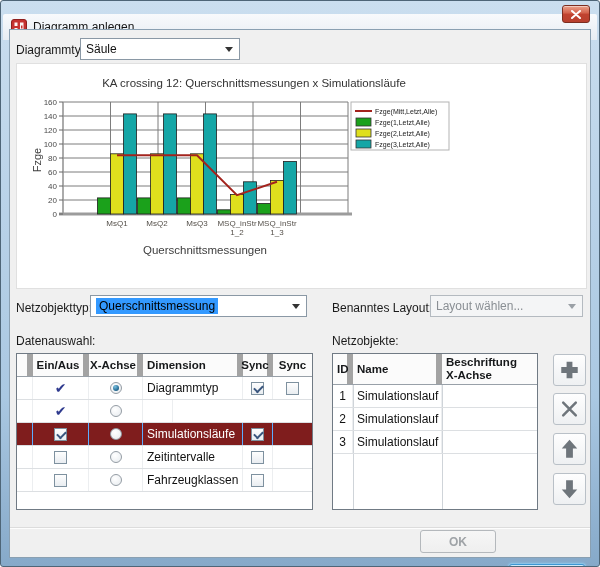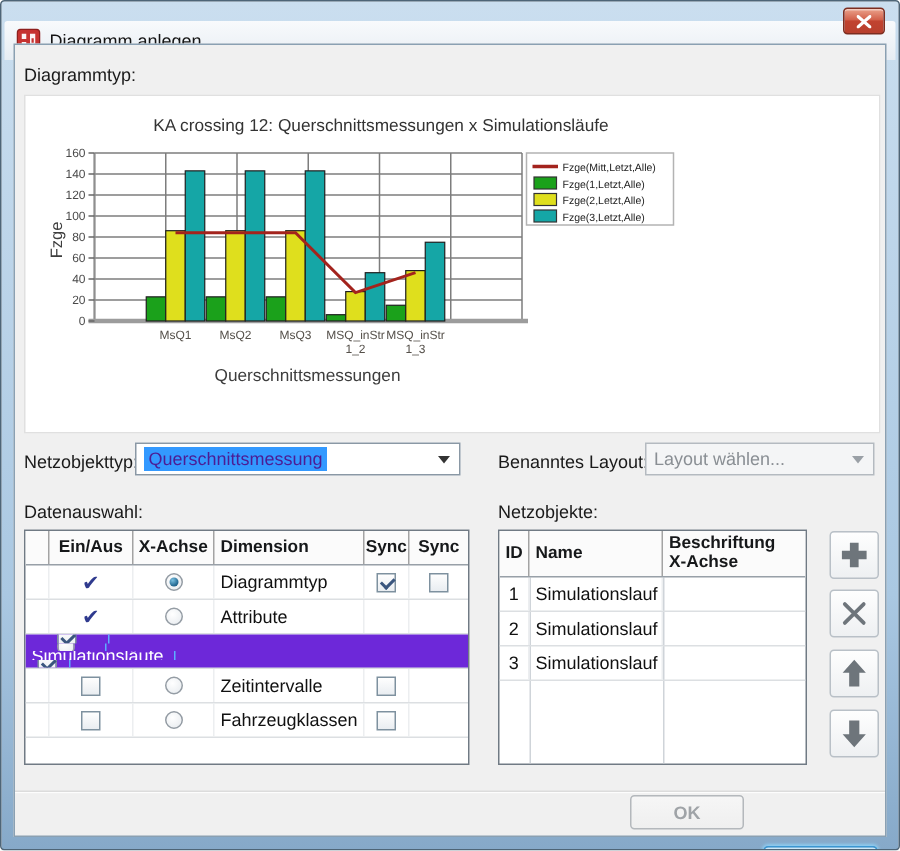--- a/index.html
+++ b/index.html
@@ -14,35 +14,35 @@
     box-shadow:inset 0 1px 0 rgba(255,255,255,.45);padding:0;}
   .client{position:absolute;left:8px;top:28px;width:582px;height:529px;box-sizing:border-box;
     background:#f0f0f0;border:1px solid #8aa0b2;}
   .lbl{position:absolute;font-size:12px;color:#1a1a1a;white-space:nowrap;}
   .combo{position:absolute;height:22px;background:#fff;border:1px solid #8a98a5;box-sizing:border-box;
     display:flex;align-items:center;padding:0 20px 0 5px;font-size:12px;color:#111;}
   .combo .arrow{position:absolute;right:6px;top:8px;width:0;height:0;
     border-left:4px solid transparent;border-right:4px solid transparent;border-top:5px solid #333;}
   .combo.disabled{background:#f4f5f6;color:#8a8f94;border-color:#b4bac0;}
   .combo.disabled .arrow{border-top-color:#9aa0a6;}
-  .combo .val-sel{background:#3399ff;color:#4c1d95;padding:1px 3px;}
+  .combo .val-sel{background:#3399ff;color:#000000;padding:1px 3px;}
   .chart-panel{position:absolute;left:6px;top:33px;width:571px;height:226px;background:#fff;border:1px solid #e0e0e0;box-sizing:border-box;}
   svg text{font-family:"Liberation Sans",sans-serif;}
   .tbl{position:absolute;background:#fff;border:1px solid #707a84;box-sizing:border-box;overflow:hidden;}
   .t-head{display:flex;border-bottom:1px solid #98a0a8;background:#fbfbfb;position:relative;z-index:2;}
   .t-hcell{font-size:11.5px;font-weight:bold;color:#16181a;display:flex;align-items:center;justify-content:center;
-    border-right:1px solid #a3a3a3;box-sizing:border-box;line-height:13px;}
+    border-right:6px solid #a3a3a3;box-sizing:border-box;line-height:13px;}
   .t-hcell.left{justify-content:flex-start;padding-left:4px;}
   .t-hcell:last-child{border-right:none;}
   .t-row{display:flex;border-bottom:1px solid #dcdfe2;height:22px;position:relative;z-index:1;}
   .t-cell{display:flex;align-items:center;justify-content:center;border-right:1px solid #eceef0;
     box-sizing:border-box;font-size:12px;color:#111;overflow:hidden;white-space:nowrap;}
   .t-cell.left{justify-content:flex-start;padding-left:4px;}
   .t-cell:last-child{border-right:none;}
-  .t-row.selected{background:#6d28d9;flex-direction:column;}
+  .t-row.selected{background:#7f1d1d;}
   .t-row.selected .t-cell{color:#fff;border-right-color:#5cadff;}
   .vline{position:absolute;top:0;bottom:0;width:1px;background:#cfd4d9;z-index:0;}
   .checkglyph{font-size:14px;color:#2f3a8e;line-height:14px;}
   .cb{width:13px;height:13px;box-sizing:border-box;border:1px solid #7e919f;background:linear-gradient(#fefefe,#e9edf1);position:relative;}
   .cb.on::after{content:"";position:absolute;left:2px;top:2px;width:7px;height:4px;
     border-left:2px solid #3a567e;border-bottom:2px solid #3a567e;transform:rotate(-45deg);}
   .rb{width:12px;height:12px;box-sizing:border-box;border:1px solid #949ca4;border-radius:50%;
     background:radial-gradient(circle at 40% 35%,#ffffff,#e6eaee);position:relative;}
   .rb.on::after{content:"";position:absolute;left:2px;top:2px;width:6px;height:6px;border-radius:50%;
     background:radial-gradient(circle at 35% 30%,#7ac0e0,#2a7099 60%,#174a6a);}
@@ -73,20 +73,24 @@
 
   <button class="close-btn">
     <svg width="10" height="9" viewBox="0 0 10 9">
       <path d="M1 1 L9 8 M9 1 L1 8" stroke="#ffffff" stroke-width="2" stroke-linecap="round"></path>
     </svg>
   </button>
 
   <div class="client">
 
     <span class="lbl" style="left:6px;top:13px;">Diagrammtyp:</span>
+    <div class="combo" style="left:70px;top:8px;width:160px;">
+      <span>Säule</span>
+      <span class="arrow"></span>
+    </div>
 
     <div class="chart-panel">
       <svg id="chart-svg" width="569" height="224" viewBox="0 0 569 224">
           <line x1="93.5" y1="38" x2="93.5" y2="150" stroke="#7d7d7d" stroke-width="1"></line>
           <line x1="141" y1="38" x2="141" y2="150" stroke="#7d7d7d" stroke-width="1"></line>
           <line x1="188.5" y1="38" x2="188.5" y2="150" stroke="#7d7d7d" stroke-width="1"></line>
           <line x1="236" y1="38" x2="236" y2="150" stroke="#7d7d7d" stroke-width="1"></line>
           <line x1="283.5" y1="38" x2="283.5" y2="150" stroke="#7d7d7d" stroke-width="1"></line>
           <line x1="331" y1="38" x2="331" y2="150" stroke="#7d7d7d" stroke-width="1"></line>
           <line x1="46" y1="136" x2="331" y2="136" stroke="#7d7d7d" stroke-width="1"></line>
@@ -194,21 +198,20 @@
           </div>
         </div>
         <div class="t-row">
           <div class="t-cell" style="width: 16px;"></div>
           <div class="t-cell" style="width: 56px;">
             <span class="checkglyph">✔</span>
           </div>
           <div class="t-cell" style="width: 54px;">
             <div class="rb"></div>
           </div>
-          <div class="t-cell left" style="width: 100px;">Attribute</div>
           <div class="t-cell" style="width: 30px;"></div>
           <div class="t-cell" style="width: 39px;"></div>
         </div>
         <div class="t-row selected">
           <div class="t-cell" style="width: 16px;"></div>
           <div class="t-cell" style="width: 56px;">
             <div class="cb on"></div>
           </div>
           <div class="t-cell" style="width: 54px;">
             <div class="rb"></div>

